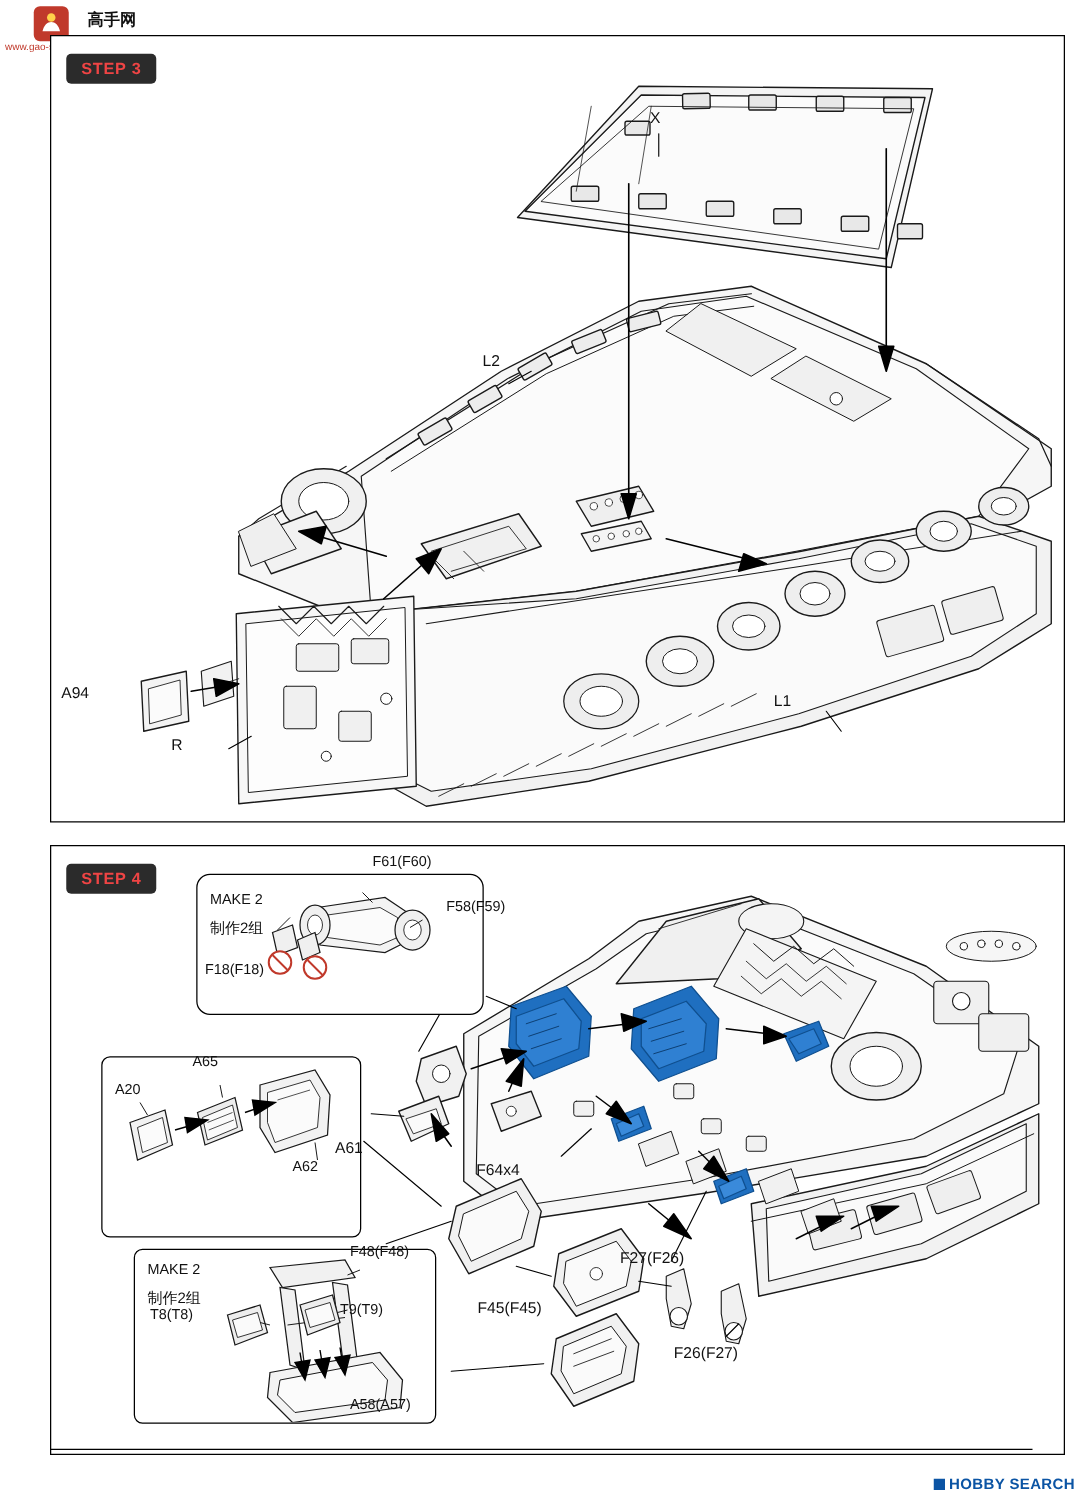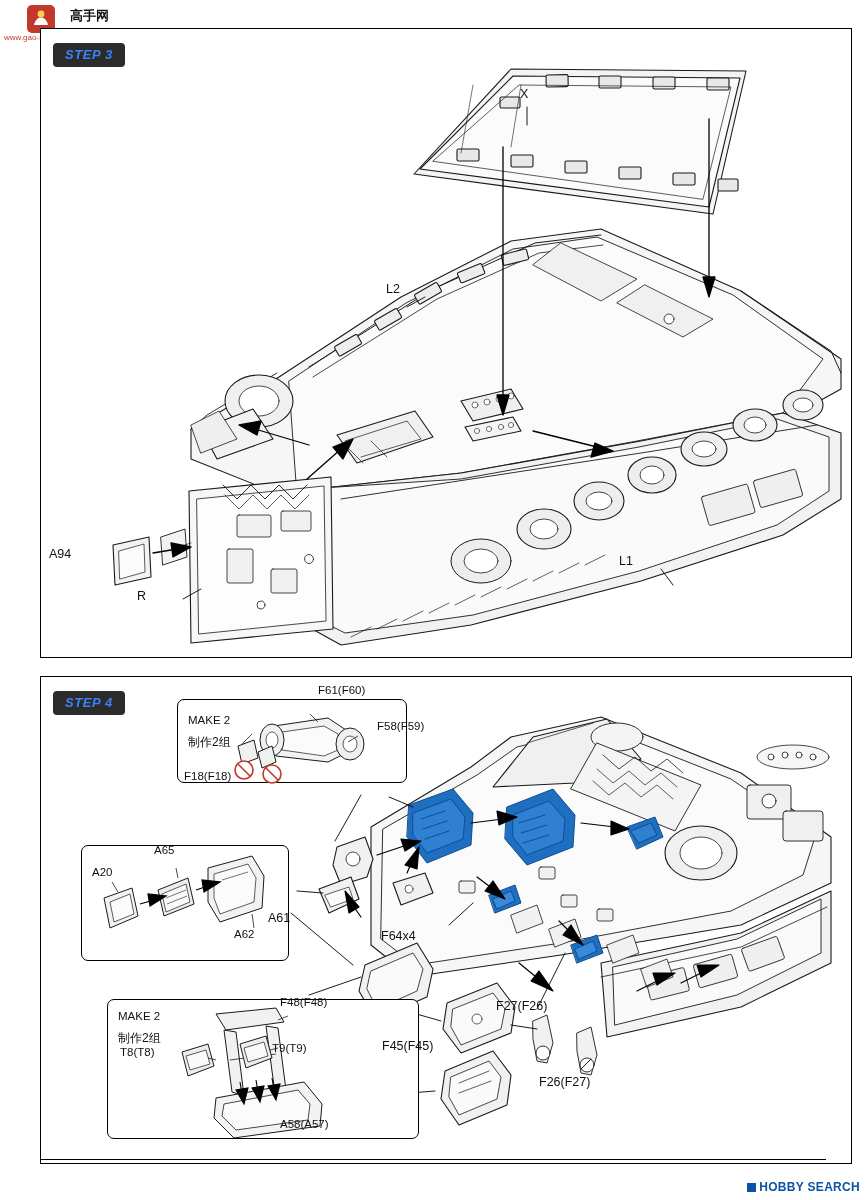--- a/index.html
+++ b/index.html
@@ -76,27 +76,26 @@
     border: 1.5px solid #000;
     box-sizing: border-box;
     background: #fff;
   }
   #panel-step3 { left: 40px; top: 28px; width: 812px; height: 630px; }
   #panel-step4 { left: 40px; top: 676px; width: 812px; height: 488px; }
 
   .step-badge {
     position: absolute;
     background: #2b2b2b;
-    color: #3b82f6;
+    color: #ef4444;
     font-size: 13px;
     font-weight: bold;
     letter-spacing: .6px;
     padding: 4px 12px 5px 12px;
     border-radius: 4px;
-    font-style: italic;
   }
   #badge3 { left: 12px; top: 14px; }
   #badge4 { left: 12px; top: 14px; }
 
   .inset {
     position: absolute;
     border: 1.2px solid #000;
     border-radius: 7px;
     box-sizing: border-box;
     background: #fff;
@@ -475,21 +474,21 @@
           <path d="M372 336 L400 344"></path>
           <path d="M470 348 L496 352"></path>
           <path d="M540 392 L550 382"></path>
           <path d="M496 332 L524 276"></path>
           <path d="M408 248 L432 226"></path>
           <path d="M256 214 L282 216"></path>
         </g>
       </g>
     </svg>
 
-    <div class="inset" style="left:136px; top:22px; width:230px; height:84px;">
+    <div class="inset" style="left:116px; top:22px; width:230px; height:113px;border-radius:11px;">
       <svg width="228" height="94" viewBox="0 0 228 94">
         <g fill="none" stroke="#1a1a1a" stroke-width="1">
 
           <path d="M96 26 L150 18 L168 30 L170 52 L150 62 L98 56 Z" fill="#f3f3f3"></path>
           <path d="M104 32 L146 26 L160 34 L160 50 L146 56 L104 50 Z" fill="#fbfbfb" stroke-width=".7"></path>
           <ellipse cx="94" cy="40" rx="12" ry="16" fill="#f0f0f0"></ellipse>
           <ellipse cx="94" cy="40" rx="6" ry="8" fill="#fff" stroke-width=".7"></ellipse>
           <ellipse cx="172" cy="44" rx="14" ry="16" fill="#f0f0f0"></ellipse>
           <ellipse cx="172" cy="44" rx="7" ry="8" fill="#fff" stroke-width=".7"></ellipse>
 
@@ -510,21 +509,21 @@
           </g>
         </g>
       </svg>
       <div class="lbl sm" style="left:140px; top:-16px;">F61(F60)</div>
       <div class="lbl sm" style="left:172px; top:20px;padding-left:27px;">F58(F59)</div>
       <div class="lbl sm" style="left:6px; top:70px;">F18(F18)</div>
       <div class="lbl sm" style="left:10px; top:14px;">MAKE 2</div>
       <div class="lbl cn" style="left:10px; top:34px;">制作2组</div>
     </div>
 
-    <div class="inset" style="left:40px; top:168px; width:208px; height:116px;">
+    <div class="inset" style="left:40px; top:168px; width:208px; height:145px;">
       <svg width="206" height="114" viewBox="0 0 206 114">
         <g fill="none" stroke="#1a1a1a" stroke-width="1">
 
           <path d="M22 52 L50 42 L56 70 L28 82 Z" fill="#f2f2f2"></path>
           <path d="M28 56 L48 48 L52 68 L32 76 Z" fill="#fbfbfb" stroke-width=".7"></path>
 
           <path d="M76 44 L106 32 L112 58 L82 70 Z" fill="#ededed"></path>
           <path d="M80 48 L104 38 L108 56 L84 66 Z" fill="#fafafa" stroke-width=".7"></path>
           <path d="M84 52 L104 44 M85 58 L105 50" stroke-width=".6"></path>
 
@@ -544,21 +543,21 @@
             <path d="M30 36 L36 46"></path>
             <path d="M172 82 L170 68"></path>
           </g>
         </g>
       </svg>
       <div class="lbl sm" style="left:72px; top:-2px;">A65</div>
       <div class="lbl sm" style="left:10px; top:20px;">A20</div>
       <div class="lbl sm" style="left:152px; top:82px;">A62</div>
     </div>
 
-    <div class="inset" style="left:66px; top:322px; width:312px; height:140px;">
+    <div class="inset" style="left:66px; top:322px; width:242px; height:140px;">
       <svg width="258" height="138" viewBox="0 0 258 138">
         <g fill="none" stroke="#1a1a1a" stroke-width="1">
 
           <path d="M108 14 L168 8 L176 22 L118 30 Z" fill="#f1f1f1"></path>
           <path d="M116 30 L124 92 L136 96 L128 32 Z" fill="#f1f1f1"></path>
           <path d="M158 26 L166 86 L178 90 L170 28 Z" fill="#f1f1f1"></path>
           <path d="M122 60 L168 54" stroke-width=".8"></path>
 
           <path d="M74 52 L100 44 L106 66 L80 76 Z" fill="#ededed"></path>
           <path d="M78 56 L98 50 L102 64 L82 70 Z" fill="#fafafa" stroke-width=".7"></path>

